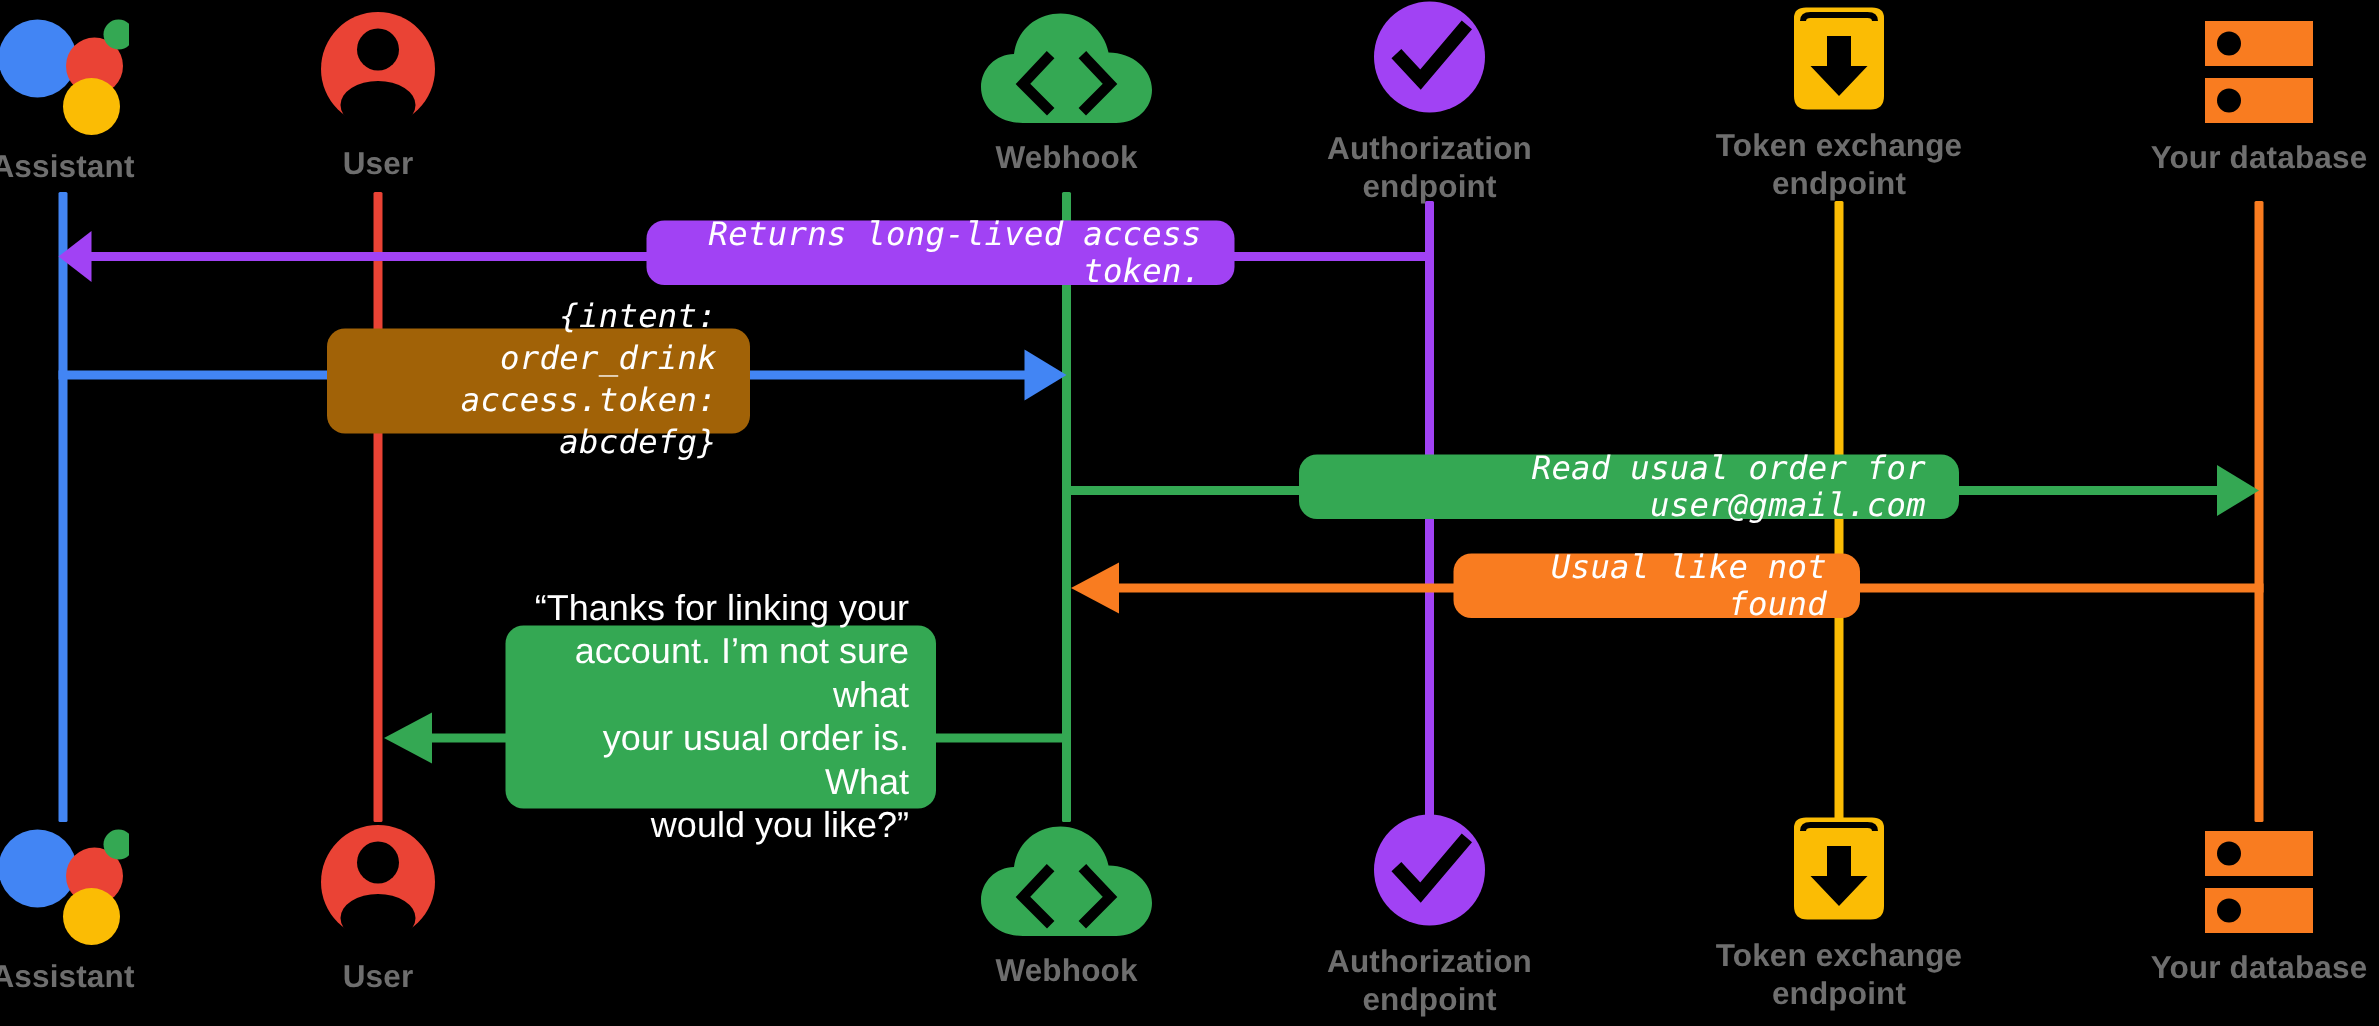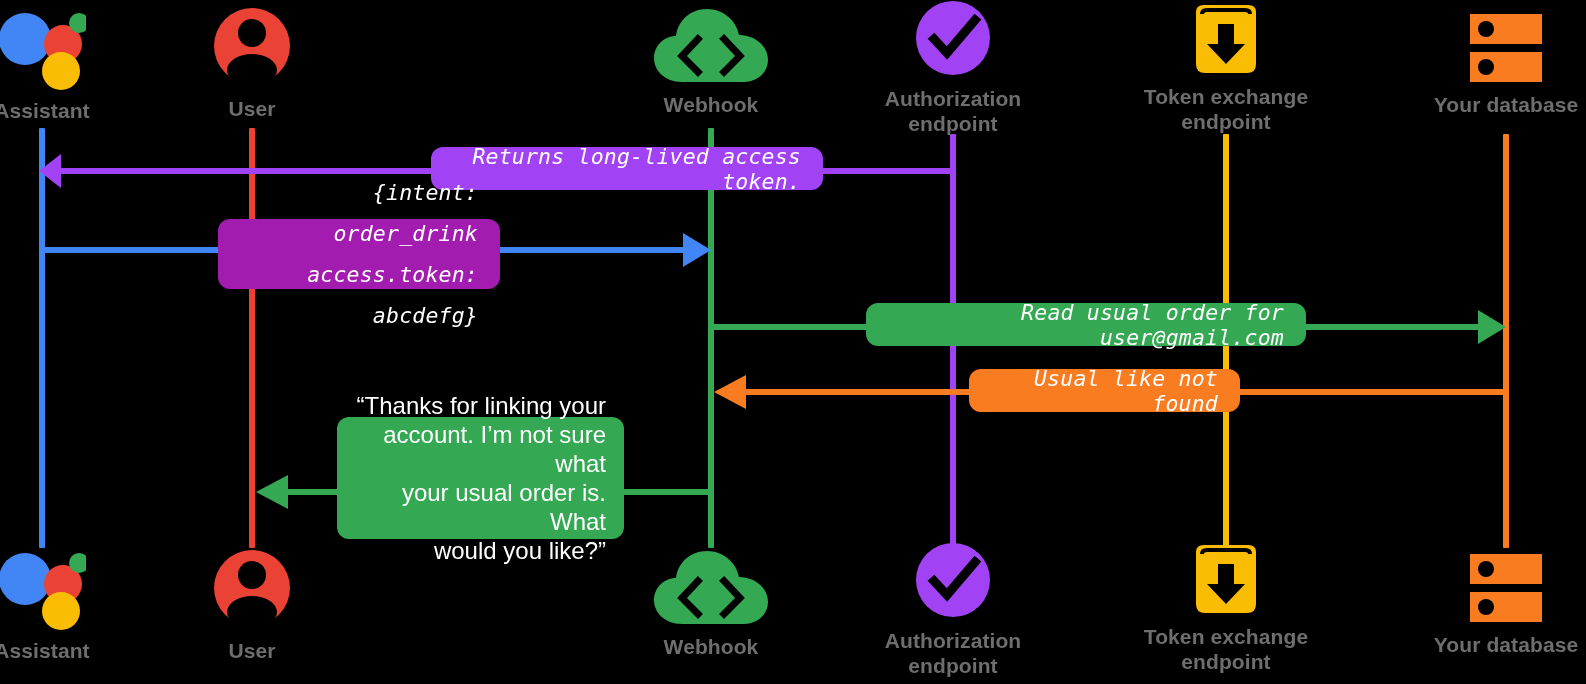--- a/index.html
+++ b/index.html
@@ -141,21 +141,21 @@
     </span>
     <span class="label">Your database</span>
   </div>
 
   <div class="hline" style="left:58px; top:168px; width:898px; background:#A142F4;"></div>
   <div class="arrow left" style="left:39px; top:154px; border-right:22px solid #A142F4;"></div>
   <div class="bubble mono" style="left:431px; top:147px; width:392px; height:43px; background:#A142F4;">Returns long-lived access token.</div>
 
   <div class="hline" style="left:39px; top:247px; width:650px; background:#4285F4;"></div>
   <div class="arrow right" style="left:683px; top:233px; border-left:28px solid #4285F4;"></div>
-  <div class="bubble mono" style="left:218px; top:219px; width:282px; height:70px; background:#a21caf; line-height:41px;">{intent: order_drink
+  <div class="bubble mono" style="left:218px; top:219px; width:282px; height:70px; background:#a16207; line-height:28px;">{intent: order_drink
 access.token: abcdefg}</div>
 
   <div class="hline" style="left:708px; top:324px; width:775px; background:#34A853;"></div>
   <div class="arrow right" style="left:1478px; top:310px; border-left:28px solid #34A853;"></div>
   <div class="bubble mono" style="left:866px; top:303px; width:440px; height:43px; background:#34A853;">Read usual order for user@gmail.com</div>
 
   <div class="hline" style="left:745px; top:389px; width:764px; background:#F97C20;"></div>
   <div class="arrow left" style="left:714px; top:375px; border-right:32px solid #F97C20;"></div>
   <div class="bubble mono" style="left:969px; top:369px; width:271px; height:43px; background:#F97C20;">Usual like not found</div>
 

